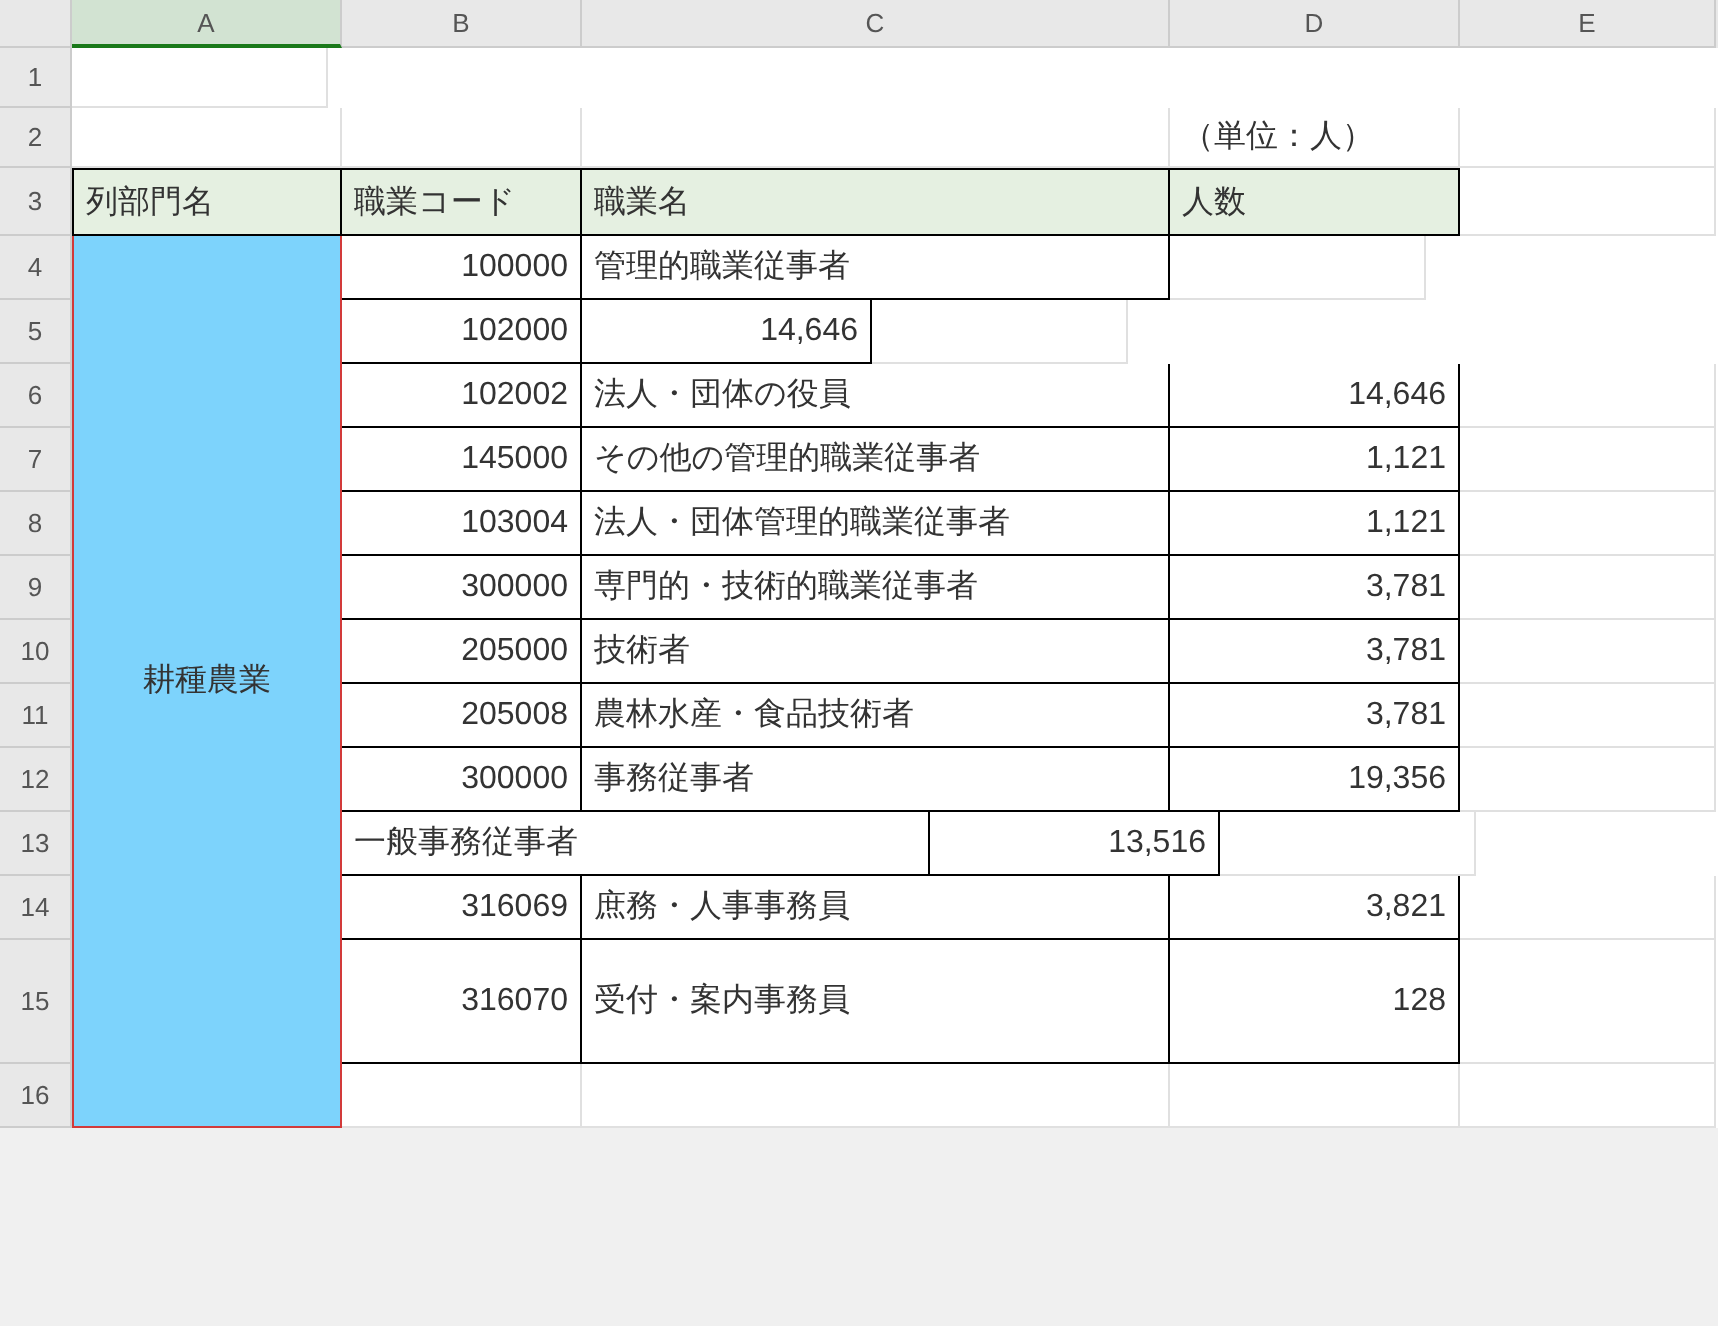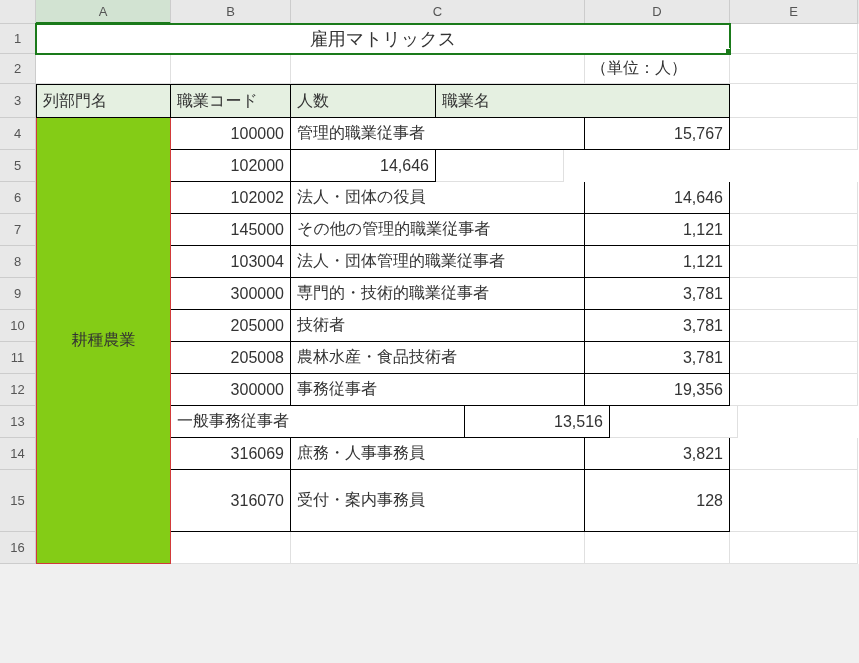--- a/index.html
+++ b/index.html
@@ -131,21 +131,21 @@
       width: 6px;
       height: 6px;
       background: #1a7a1a;
       border: 1px solid #fff;
     }
 
     .merged-vert {
       position: absolute;
       left: 36px;
       width: 135px;
-      background: #84cc16;
+      background: #7dd3fc;
       display: flex;
       align-items: center;
       justify-content: center;
       font-size: 16px;
       z-index: 1;
       border-left: 1.5px solid #d23a3a;
       border-right: 1.5px solid #d23a3a;
       border-bottom: 1.5px solid #d23a3a;
     }
   </style>
@@ -158,52 +158,50 @@
     <div class="corner"></div>
     <div class="col-header col-A selected">A</div>
     <div class="col-header col-B">B</div>
     <div class="col-header col-C">C</div>
     <div class="col-header col-D">D</div>
     <div class="col-header col-E">E</div>
   </div>
 
   <div class="row h-title">
     <div class="row-header">1</div>
-    <div class="cell title-cell active-cell" style="border-right:none;">雇用マトリックス</div>
     <div class="cell col-E"></div>
   </div>
 
   <div class="row h-sub">
     <div class="row-header">2</div>
     <div class="cell col-A"></div>
     <div class="cell col-B"></div>
     <div class="cell col-C"></div>
     <div class="cell col-D unit-cell txt">（単位：人）</div>
     <div class="cell col-E"></div>
   </div>
 
   <div class="row h-hdr">
     <div class="row-header">3</div>
     <div class="cell col-A header-cell txt bt bl br bb">列部門名</div>
     <div class="cell col-B header-cell txt bt br bb">職業コード</div>
+    <div class="cell col-C header-cell txt bt br bb">職業名</div>
     <div class="cell col-D header-cell txt bt br bb">人数</div>
-    <div class="cell col-C header-cell txt bt br bb">職業名</div>
     <div class="cell col-E"></div>
   </div>
 
   <div class="merged-vert" style="top: 118px; height: 446px;">
     <span>耕種農業</span>
   </div>
 
   <div class="row h-data">
     <div class="row-header">4</div>
     <div class="cell col-A red-left red-right red-top"></div>
     <div class="cell col-B num data-b br bb">100000</div>
     <div class="cell col-C txt data-c br bb">管理的職業従事者</div>
-    <div class="cell col-D num data-d br bb">15,767</div>
     <div class="cell col-E"></div>
   </div>
 
   <div class="row h-data">
     <div class="row-header">5</div>
     <div class="cell col-A red-left red-right"></div>
     <div class="cell col-B num data-b br bb">102000</div>
     <div class="cell col-D num data-d br bb">14,646</div>
     <div class="cell col-E"></div>
   </div>

